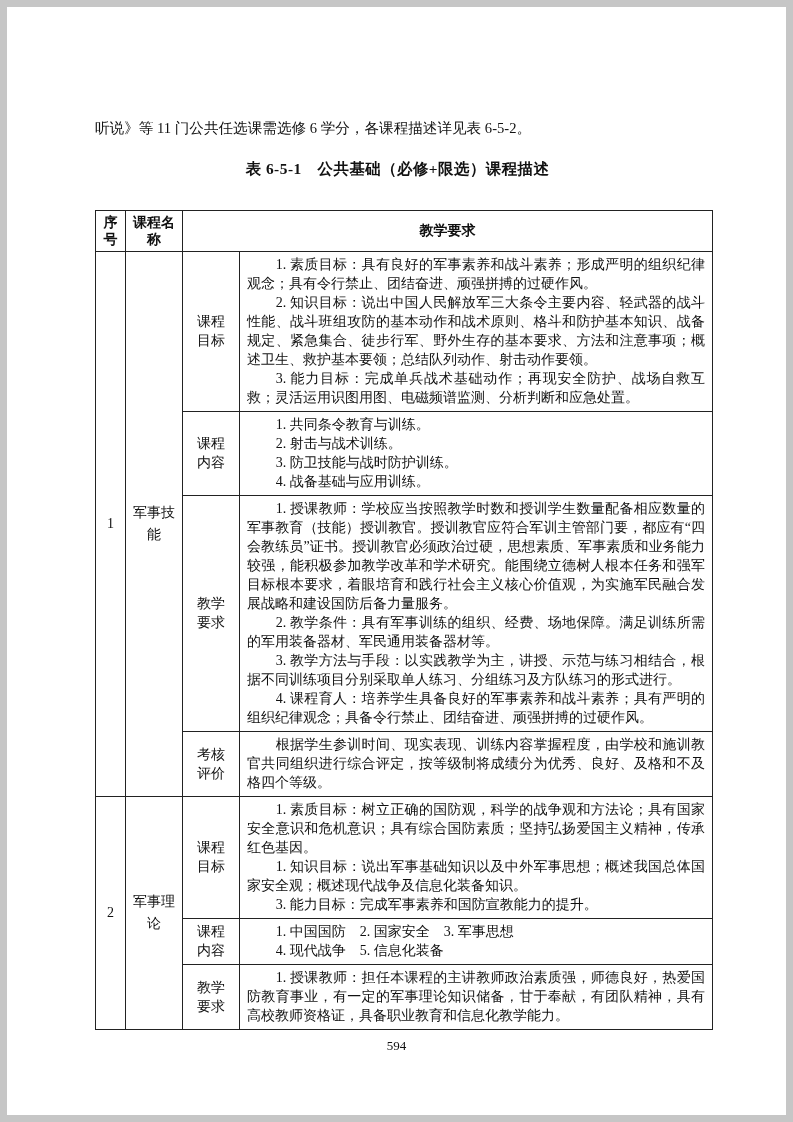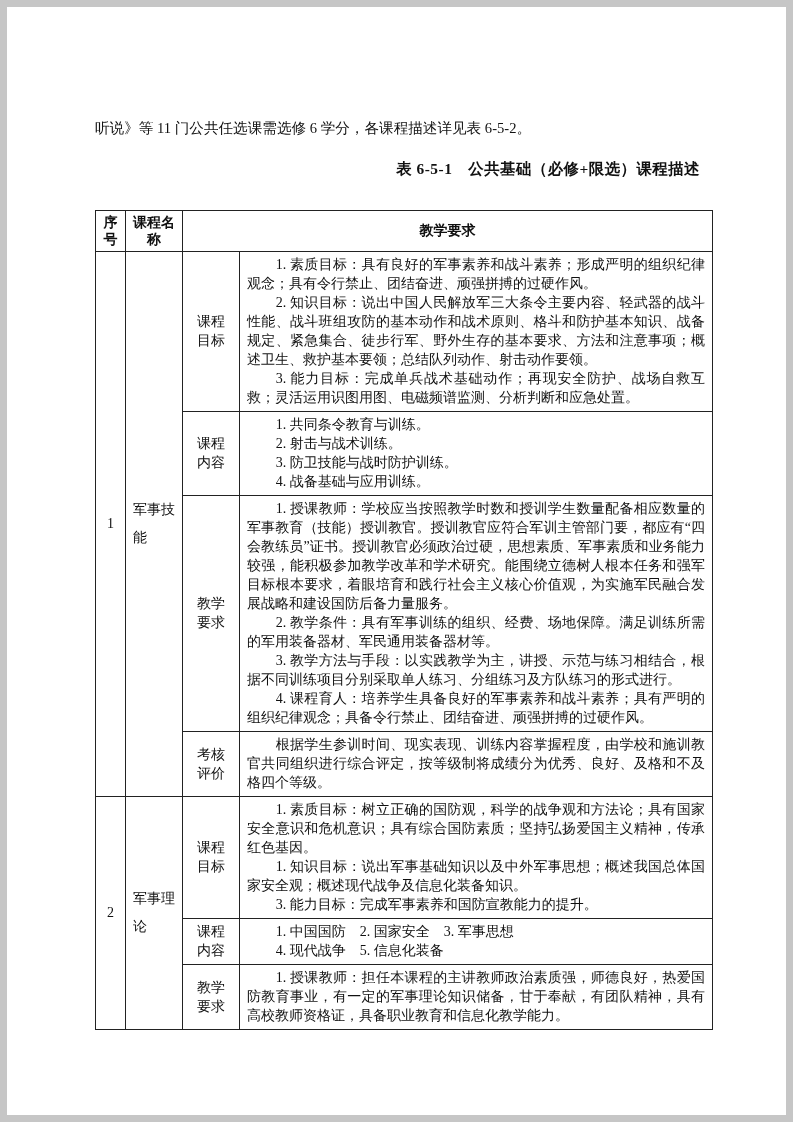--- a/index.html
+++ b/index.html
@@ -8,31 +8,31 @@
     background:#c6c6c6;
     font-family:"Liberation Serif","DejaVu Serif",serif;
     color:#111;
   }
   .page{
     position:absolute;left:7px;top:7px;width:779px;height:1108px;
     background:#ffffff;overflow:hidden;
   }
   .content{padding:96px 86px 0 88px}
   .intro{font-size:14.6px;line-height:20px;text-align:justify}
-  .title{margin-top:21px;text-align:right;font-weight:bold;font-size:15.4px;letter-spacing:.5px}
+  .title{margin-top:21px;text-align:center;font-weight:bold;font-size:15.4px;letter-spacing:.5px}
   table.desc{border-collapse:collapse;margin-top:30px;table-layout:fixed;width:617px}
   .desc th,.desc td{border:1px solid #222;font-size:14px;vertical-align:middle;padding:2px 3px;word-break:break-all}
   .desc th{font-weight:bold;height:36px;text-align:center;line-height:17px}
   td.c-no{text-align:center}
   td.c-course{text-align:center}
   td.c-label{text-align:center}
   td.c-content{vertical-align:top;padding:3px 7px 4px 7px;text-align:justify}
   .para{margin:0;text-indent:2.05em;line-height:19px}
   .lbl{display:inline-block;width:2em;line-height:19px;}
-  .course-wrap{display:inline-block;width:3em;text-align:left;line-height:28px}
+  .course-wrap{display:inline-block;width:3em;text-align:center;line-height:22px}
   .pagenum{position:absolute;top:1031px;left:0;width:100%;text-align:center;font-size:13px}
 </style>
 </head>
 <body>
 
 <div class="page">
   <div class="content">
 
     <p class="intro">听说》等 11 门公共任选课需选修 6 学分，各课程描述详见表 6-5-2。</p>
 
@@ -126,13 +126,14 @@
           </td>
           <td class="c-content">
             <p class="para">1. 授课教师：担任本课程的主讲教师政治素质强，师德良好，热爱国防教育事业，有一定的军事理论知识储备，甘于奉献，有团队精神，具有高校教师资格证，具备职业教育和信息化教学能力。</p>
           </td>
         </tr>
       </tbody>
     </table>
 
   </div>
 
+  <div class="pagenum">594</div>
 </div>
 
 </body></html>

